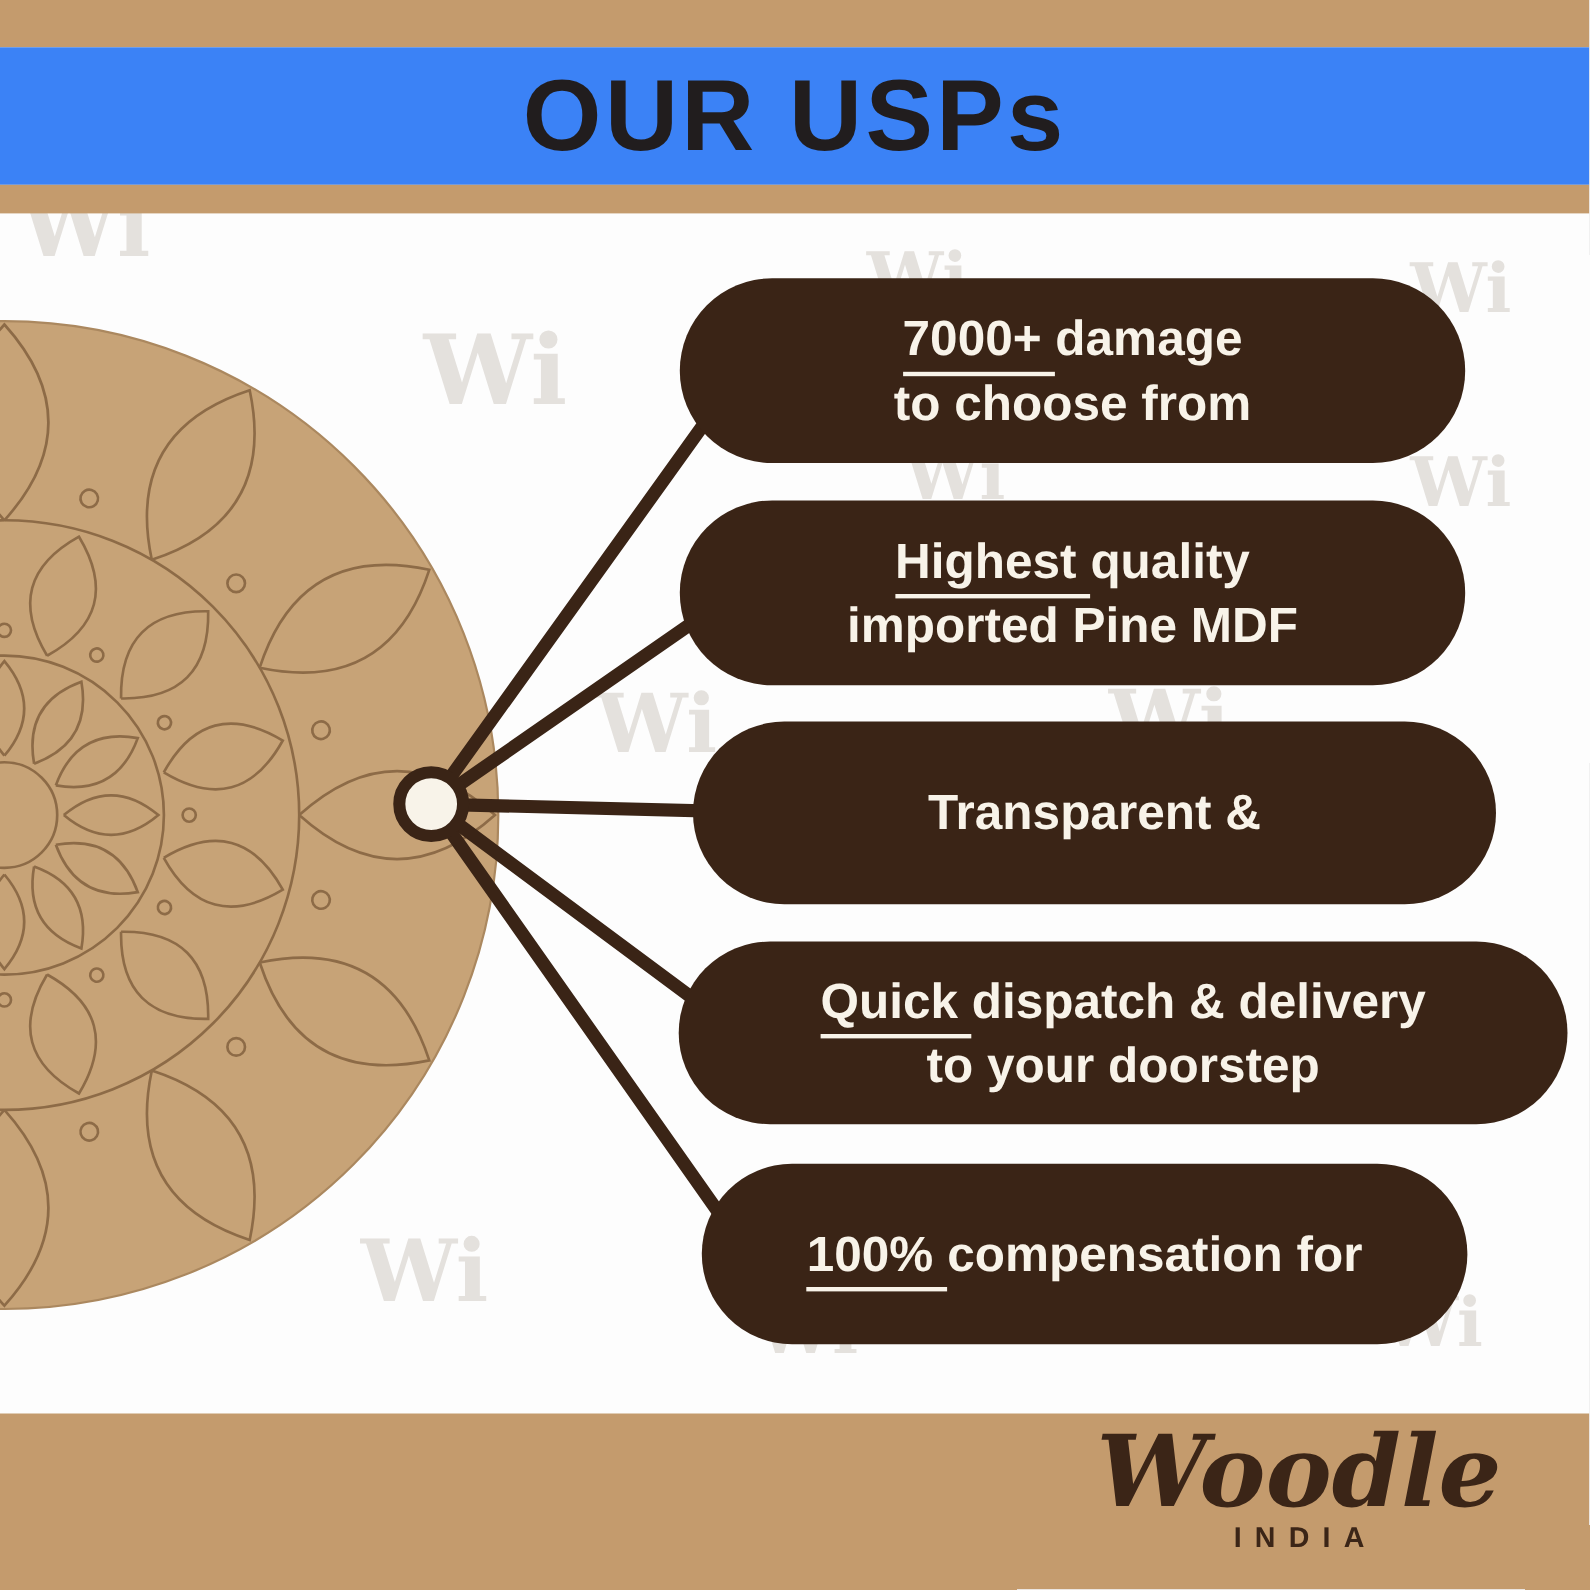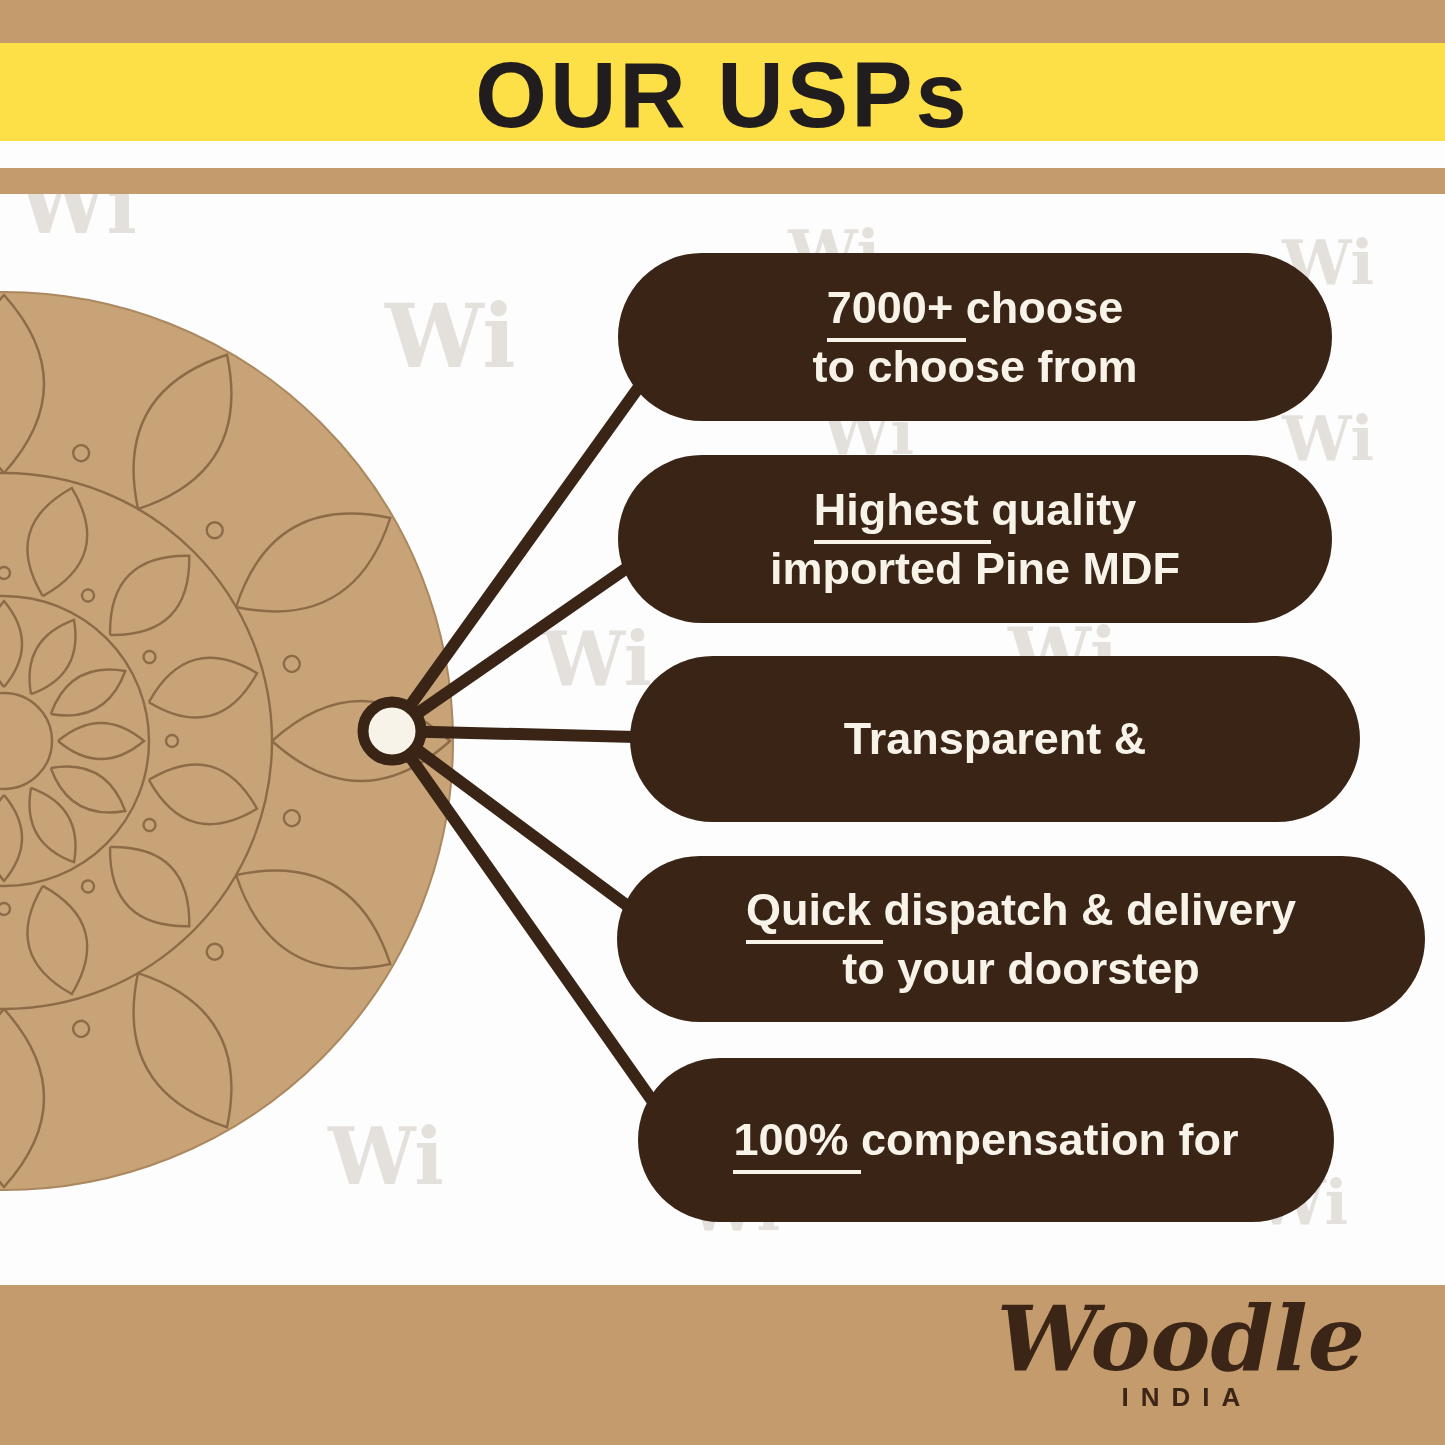--- a/index.html
+++ b/index.html
@@ -3,22 +3,22 @@
 <meta charset="utf-8">
 <style>
   *{box-sizing:border-box}
   html,body{margin:0;padding:0;background:#e8e8e8;font-family:"Liberation Sans",sans-serif}
   .page{position:relative;width:1445px;height:1445px;margin:0 auto;background:#fdfdfd;overflow:hidden}
 
   .strip{position:absolute;left:0;width:100%;background:var(--tan,#c49b6d);z-index:5}
   .strip-top{top:0;height:43px}
   .strip-mid{top:168px;height:26px}
 
-  .title-band{position:absolute;top:43px;left:0;width:100%;height:98px;background:#fde047;
-    display:flex;justify-content:center;z-index:5}
+  .title-band{position:absolute;top:43px;left:0;width:100%;height:125px;background:#3b82f6;
+    display:flex;align-items:center;justify-content:center;z-index:5}
   .page-title{margin:0;font-size:92px;font-weight:800;letter-spacing:3px;color:var(--title_text,#211d1e)}
 
   
   .wm-layer{position:absolute;inset:0;z-index:1}
   .watermark{position:absolute;font-family:"DejaVu Serif",serif;font-weight:700;
     color:rgba(100,80,55,.16);line-height:1;user-select:none}
 
   
   .mandala{position:absolute;inset:0;z-index:2}
   .board{fill:var(--mdf,#c7a377);stroke:#ab885f;stroke-width:2}
@@ -152,21 +152,21 @@
     <line x1="392" y1="731" x2="664" y2="352"></line>
     <line x1="392" y1="731" x2="660" y2="545"></line>
     <line x1="392" y1="731" x2="676" y2="738"></line>
     <line x1="392" y1="731" x2="660" y2="930"></line>
     <line x1="392" y1="731" x2="670" y2="1126"></line>
     <circle class="hub" cx="392" cy="731" r="29"></circle>
   </svg>
 
   <div id="pills">
       <div class="pill p1">
-        <div class="pill-line"><span class="u"> 7000+ </span><span>choose</span></div>
+        <div class="pill-line"><span class="u"> 7000+ </span><span>damage</span></div>
         <div class="pill-line"><span>to choose from</span></div>
       </div>
       <div class="pill p2">
         <div class="pill-line"><span class="u"> Highest </span><span>quality</span></div>
         <div class="pill-line"><span>imported Pine MDF</span></div>
       </div>
       <div class="pill p3">
         <div class="pill-line"><span>Transparent &amp;</span></div>
       </div>
       <div class="pill p4">

